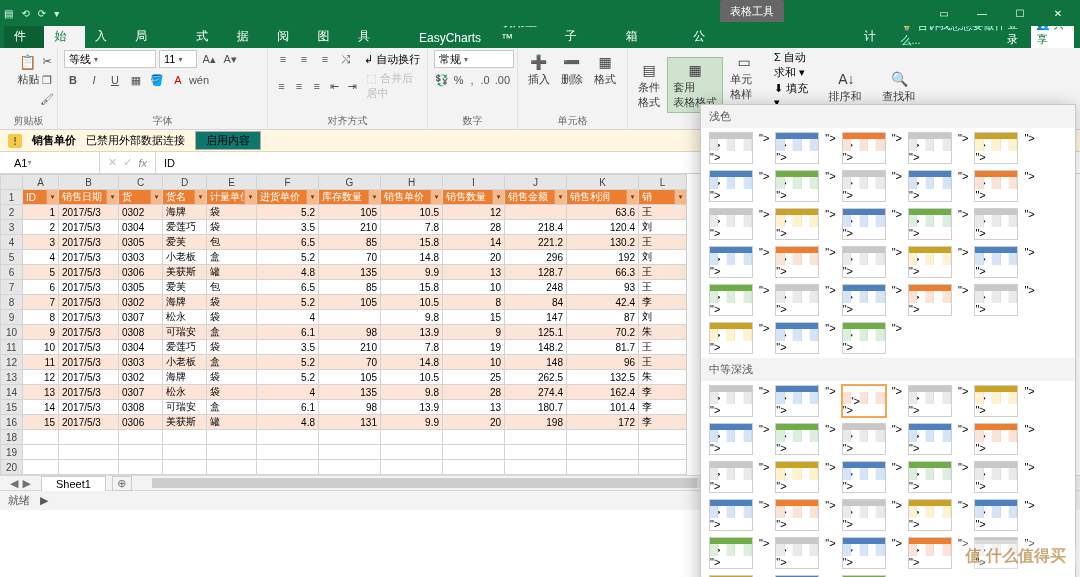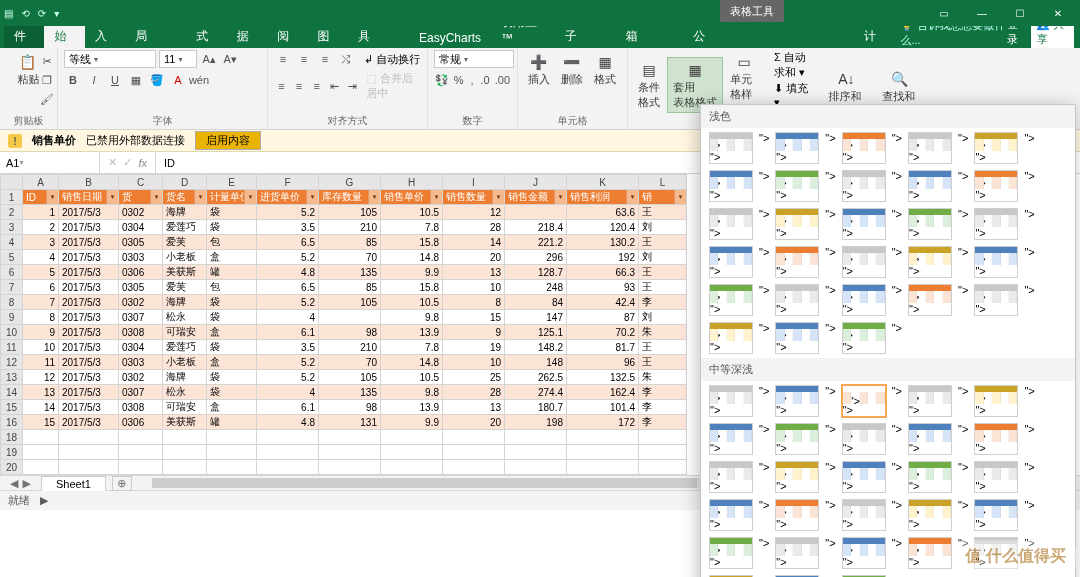--- a/index.html
+++ b/index.html
@@ -23,23 +23,23 @@
 .rgrp{display:flex;flex-direction:column;padding:2px 6px;border-right:1px solid #e2e2e2;position:relative}
 .rgrp .glabel{position:absolute;bottom:1px;left:0;right:0;text-align:center;color:#6a6a6a;font-size:10px}
 .rbtn{display:flex;flex-direction:column;align-items:center;justify-content:center;padding:2px 4px;color:#3b3b3b;cursor:pointer}
 .rbtn .ic{width:20px;height:20px;display:flex;align-items:center;justify-content:center;font-size:14px}
 .rrow{display:flex;align-items:center;gap:3px}
 .sel{border:1px solid #c8c8c8;background:#fff;height:18px;padding:0 4px;display:flex;align-items:center;gap:3px;font-size:11px}
 .sel .dd{color:#666;font-size:8px}
 .mini{width:18px;height:18px;display:flex;align-items:center;justify-content:center;border:1px solid transparent;color:#525252;font-size:11px;cursor:pointer}
 .warn{height:22px;background:#fff7e1;border-bottom:1px solid #e0d9b0;display:flex;align-items:center;gap:10px;padding:0 8px;font-size:11px}
 .warn .sh{width:14px;height:14px;background:#f7c948;border-radius:2px;display:flex;align-items:center;justify-content:center;color:#665;font-weight:bold}
-.warn button{border:1px solid #adadad;background:#eab308;padding:1px 10px;font-size:11px;cursor:pointer}
+.warn button{border:1px solid #adadad;background:#0f766e;padding:1px 10px;font-size:11px;cursor:pointer}
 .fbar{height:22px;background:#fff;border-bottom:1px solid #d4d4d4;display:flex;align-items:center}
-.namebox{width:100px;border-right:1px solid #d4d4d4;padding:0 6px;height:100%;display:flex;align-items:center;justify-content:flex-start}
+.namebox{width:100px;border-right:1px solid #d4d4d4;padding:0 14px;height:100%;display:flex;align-items:center;justify-content:flex-start}
 .namebox .dd{color:#999;font-size:8px}
 .fx-ctl{display:flex;gap:6px;padding:0 8px;color:#bdbdbd;border-right:1px solid #d4d4d4;height:100%;align-items:center}
 .fx-ctl .fx{font-style:italic;color:#8a8a8a}
 .fx-in{flex:1;padding:0 8px}
 .sheet{position:relative;background:#fff}
 .grid{border-collapse:collapse;table-layout:fixed}
 .grid td,.grid th{border:1px solid #d4d4d4;height:15px;font-size:10px;padding:0 3px;white-space:nowrap;overflow:hidden}
 .grid .corner{background:#e6e6e6;width:22px}
 .grid .ch{background:#e6e6e6;color:#444;text-align:center;font-weight:normal}
 .grid .rh{background:#e6e6e6;color:#444;text-align:center;font-weight:normal;width:22px}

